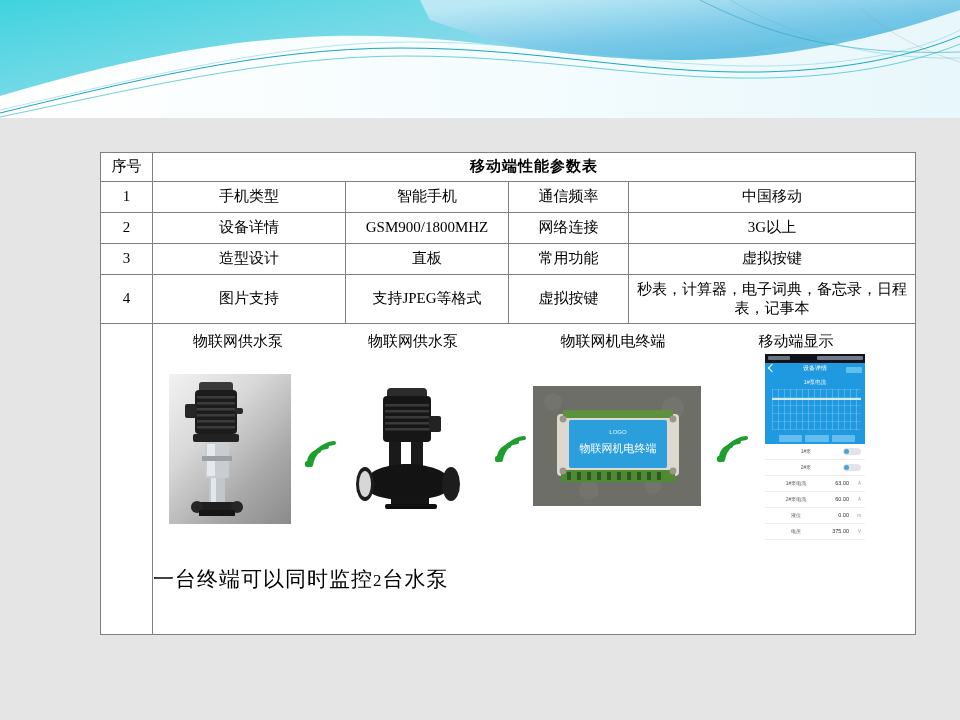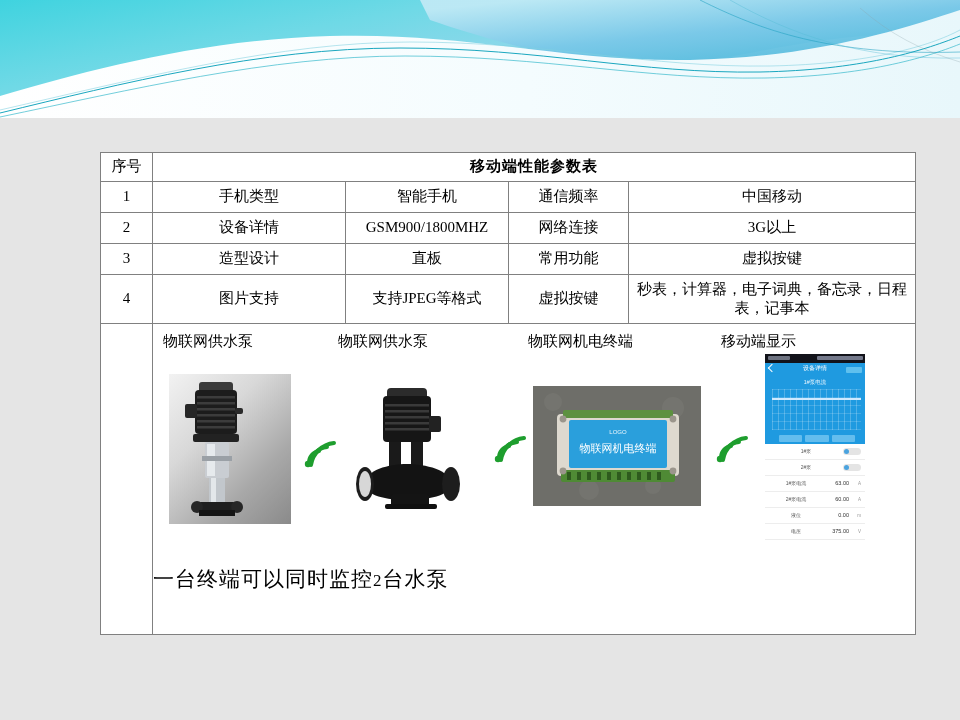--- a/index.html
+++ b/index.html
@@ -37,21 +37,21 @@
   .row-d td{height:26px;}
   .row-last td{height:44px;}
   .wrapcell{padding-left:8px;padding-right:8px;line-height:1.45;margin-left:25px;}
 
   
   #diagram-cell{height:310px;padding:0 !important;vertical-align:top;}
   #diagram{position:relative;width:100%;height:310px;}
 
   .dev-label{
     position:absolute;top:8px;
-    font-size:15px;color:#000;text-align:left;white-space:nowrap;
+    font-size:15px;color:#000;text-align:center;white-space:nowrap;
     font-family:"Liberation Serif","DejaVu Serif",serif;
   }
   .lbl1{left:10px;width:150px;}
   .lbl2{left:185px;width:150px;}
   .lbl3{left:375px;width:170px;}
   .lbl4{left:568px;width:150px;}
 
   .photo{position:absolute;top:50px;overflow:hidden;}
 
   

